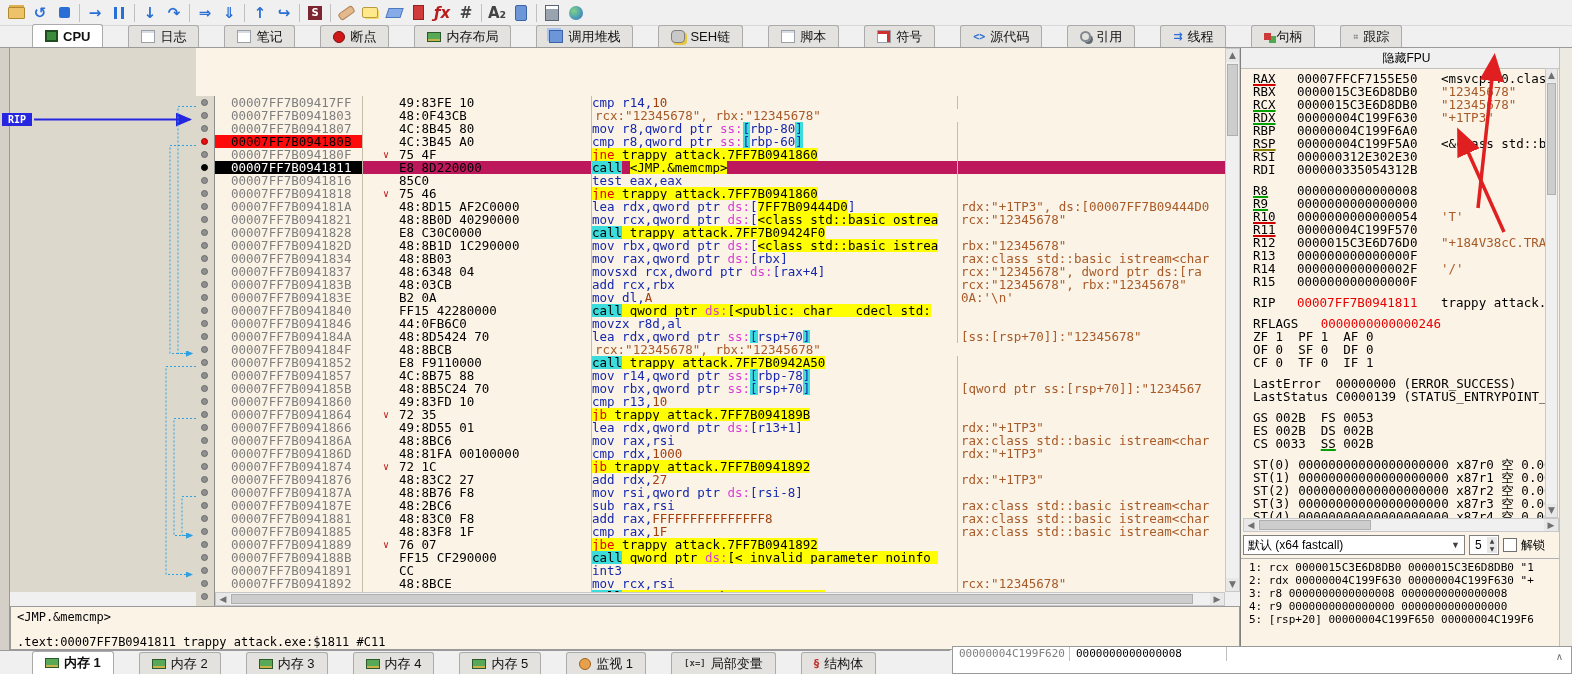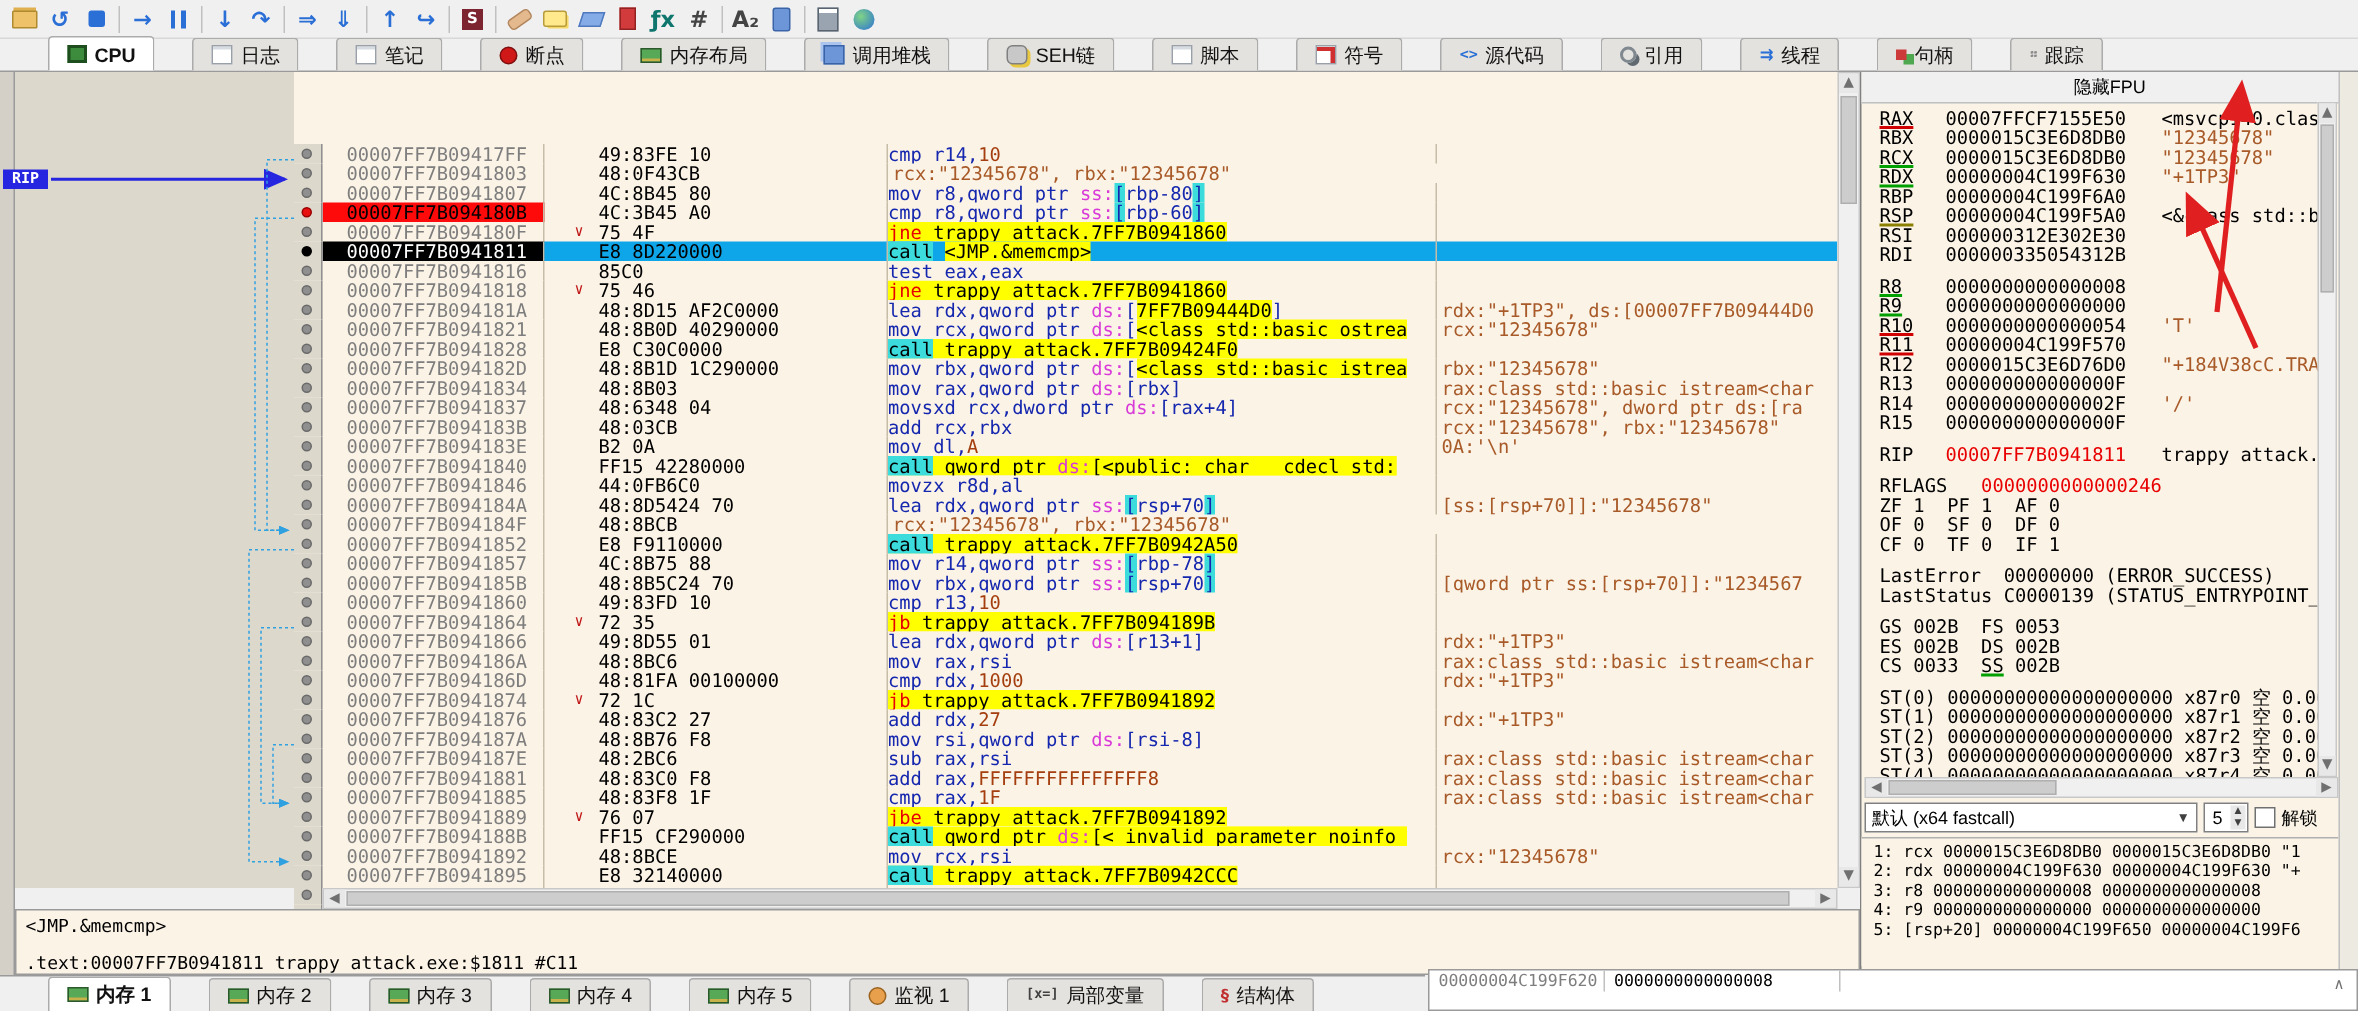--- a/index.html
+++ b/index.html
@@ -60,21 +60,21 @@
   .drow.cur .dot{background:#000;border-color:#000;}
   .addr{width:148px;flex:none;color:#7E7E7E;padding-left:16px;box-sizing:border-box;border-right:1px solid #C6BCA8;overflow:hidden;}
   .drow.bp .addr{background:#FF0A0A;color:#000000;}
   .drow.cur .addr{background:#000;color:#FFF;}
   .bytes{width:229px;flex:none;padding-left:36px;box-sizing:border-box;border-right:1px solid #C6BCA8;position:relative;overflow:hidden;}
   .jm{position:absolute;left:20px;top:0;color:#C01818;font-style:normal;font-size:10px;}
   .insn{width:366px;flex:none;border-right:1px solid #C6BCA8;overflow:hidden;box-sizing:border-box;}
   .ib{display:inline-block;height:13px;}
   .ib.hl{background:#FFFF00;}
   .cmt{width:267px;flex:none;color:#A85A28;overflow:hidden;padding-left:3px;box-sizing:border-box;}
-  .drow.cur .bytes,.drow.cur .insn,.drow.cur .cmt{background:#0ea5e9;}
+  .drow.cur .bytes,.drow.cur .insn,.drow.cur .cmt{background:#be185d;}
   .tm{color:#1527AE;} .tj{color:#E80000;} .tp{color:#000;} .tg{color:#808080;}
   .ts{color:#D93BD9;} .tn{color:#A43E0E;}
   .tc{background:#3CDCDC;color:#000;} .ty{background:#FFFF00;color:#000;}
   .tb{background:#3CDCDC;color:#1527AE;}
   svg.jsvg{position:absolute;left:10px;top:48px;z-index:5;}
   
   .vscroll{position:absolute;background:#F0F0F0;border:1px solid #C8C8C8;box-sizing:border-box;}
   .sbtn{position:absolute;left:0;width:100%;height:13px;background:#E8E8E8;color:#707070;font:9px/13px "DejaVu Sans",sans-serif;text-align:center;}
   .sthumb{position:absolute;left:1px;right:1px;background:#CDCDCD;border:1px solid #AFAFAF;}
   .hscroll{position:absolute;background:#F0F0F0;border:1px solid #C8C8C8;box-sizing:border-box;}
@@ -159,21 +159,21 @@
       </span>
       <span class="tbi comment-icon">
         <span class="shape"></span>
       </span>
       <span class="tbi label-icon">
         <span class="shape"></span>
       </span>
       <span class="tbi bookmark-icon">
         <span class="shape"></span>
       </span>
-      <span class="tbi function-icon" style="color: #0f766e;">ƒx</span>
+      <span class="tbi function-icon" style="font-style: italic; color: #b91c1c;">ƒx</span>
       <span class="tbi hash-icon" style="color: rgb(68, 68, 68);">#</span>
       <span class="tsep"></span>
       <span class="tbi font-icon" style="color: rgb(68, 68, 68);">A₂</span>
       <span class="tbi report-icon">
         <span class="shape"></span>
       </span>
       <span class="tsep"></span>
       <span class="tbi calculator-icon">
         <span class="shape"></span>
       </span>
@@ -272,20 +272,21 @@
         <div class="drow"><span class="dotc"><span class="dot"></span></span><span class="addr">00007FF7B094186A</span><span class="bytes"><span>48:8BC6</span></span><span class="insn"><span class="ib"><span class="tm">mov rax,rsi</span></span></span><span class="cmt">rax:class std::basic_istream&lt;char</span></div>
         <div class="drow"><span class="dotc"><span class="dot"></span></span><span class="addr">00007FF7B094186D</span><span class="bytes"><span>48:81FA 00100000</span></span><span class="insn"><span class="ib"><span class="tm">cmp rdx,</span><span class="tn">1000</span></span></span><span class="cmt">rdx:"+1TP3"</span></div>
         <div class="drow"><span class="dotc"><span class="dot"></span></span><span class="addr">00007FF7B0941874</span><span class="bytes"><i class="jm">∨</i><span>72 1C</span></span><span class="insn"><span class="ib hl"><span class="tj">jb</span><span class="tp"> trappy attack.7FF7B0941892</span></span></span><span class="cmt"></span></div>
         <div class="drow"><span class="dotc"><span class="dot"></span></span><span class="addr">00007FF7B0941876</span><span class="bytes"><span>48:83C2 27</span></span><span class="insn"><span class="ib"><span class="tm">add rdx,</span><span class="tn">27</span></span></span><span class="cmt">rdx:"+1TP3"</span></div>
         <div class="drow"><span class="dotc"><span class="dot"></span></span><span class="addr">00007FF7B094187A</span><span class="bytes"><span>48:8B76 F8</span></span><span class="insn"><span class="ib"><span class="tm">mov rsi,qword ptr </span><span class="ts">ds:</span><span class="tm">[rsi-8]</span></span></span><span class="cmt"></span></div>
         <div class="drow"><span class="dotc"><span class="dot"></span></span><span class="addr">00007FF7B094187E</span><span class="bytes"><span>48:2BC6</span></span><span class="insn"><span class="ib"><span class="tm">sub rax,rsi</span></span></span><span class="cmt">rax:class std::basic_istream&lt;char</span></div>
         <div class="drow"><span class="dotc"><span class="dot"></span></span><span class="addr">00007FF7B0941881</span><span class="bytes"><span>48:83C0 F8</span></span><span class="insn"><span class="ib"><span class="tm">add rax,</span><span class="tn">FFFFFFFFFFFFFFF8</span></span></span><span class="cmt">rax:class std::basic_istream&lt;char</span></div>
         <div class="drow"><span class="dotc"><span class="dot"></span></span><span class="addr">00007FF7B0941885</span><span class="bytes"><span>48:83F8 1F</span></span><span class="insn"><span class="ib"><span class="tm">cmp rax,</span><span class="tn">1F</span></span></span><span class="cmt">rax:class std::basic_istream&lt;char</span></div>
         <div class="drow"><span class="dotc"><span class="dot"></span></span><span class="addr">00007FF7B0941889</span><span class="bytes"><i class="jm">∨</i><span>76 07</span></span><span class="insn"><span class="ib hl"><span class="tj">jbe</span><span class="tp"> trappy attack.7FF7B0941892</span></span></span><span class="cmt"></span></div>
         <div class="drow"><span class="dotc"><span class="dot"></span></span><span class="addr">00007FF7B094188B</span><span class="bytes"><span>FF15 CF290000</span></span><span class="insn"><span class="ib hl"><span class="tc">call</span><span class="tp"> qword ptr </span><span class="ts">ds:</span><span class="tp">[</span><span class="ty">&lt;_invalid_parameter_noinfo_</span></span></span><span class="cmt"></span></div>
+        <div class="drow"><span class="dotc"><span class="dot"></span></span><span class="addr">00007FF7B0941891</span><span class="bytes"><span>CC</span></span><span class="insn"><span class="ib"><span class="tm">int3</span></span></span><span class="cmt"></span></div>
         <div class="drow"><span class="dotc"><span class="dot"></span></span><span class="addr">00007FF7B0941892</span><span class="bytes"><span>48:8BCE</span></span><span class="insn"><span class="ib"><span class="tm">mov rcx,rsi</span></span></span><span class="cmt">rcx:"12345678"</span></div>
         <div class="drow"><span class="dotc"><span class="dot"></span></span><span class="addr">00007FF7B0941895</span><span class="bytes"><span>E8 32140000</span></span><span class="insn"><span class="ib hl"><span class="tc">call</span><span class="tp"> trappy attack.7FF7B0942CCC</span></span></span><span class="cmt"></span></div>
         <div class="drow"><span class="dotc"><span class="dot"></span></span><span class="addr">00007FF7B094189A</span><span class="bytes"><span>90</span></span><span class="insn"><span class="ib"><span class="tg">nop</span></span></span><span class="cmt"></span></div>
         <div class="drow"><span class="dotc"><span class="dot"></span></span><span class="addr">00007FF7B094189B</span><span class="bytes"><span>48:8B45 D0</span></span><span class="insn"><span class="ib"><span class="tm">mov rax,qword ptr </span><span class="ts">ss:</span><span class="tb">[</span><span class="tm">rbp-30</span><span class="tb">]</span></span></span><span class="cmt">rax:class std::basic_istream&lt;char</span></div>
         <div class="drow"><span class="dotc"><span class="dot"></span></span><span class="addr">00007FF7B094189F</span><span class="bytes"><span>48:6348 04</span></span><span class="insn"><span class="ib"><span class="tm">movsxd rcx,dword ptr </span><span class="ts">ds:</span><span class="tm">[rax+4]</span></span></span><span class="cmt">rcx:"12345678", dword ptr ds:[ra</span></div>
       </div>
   </div>
   <div class="left-strip"></div>
   <div class="gutter"></div>
   <svg class="jsvg" id="jsvg" width="205" height="544">

